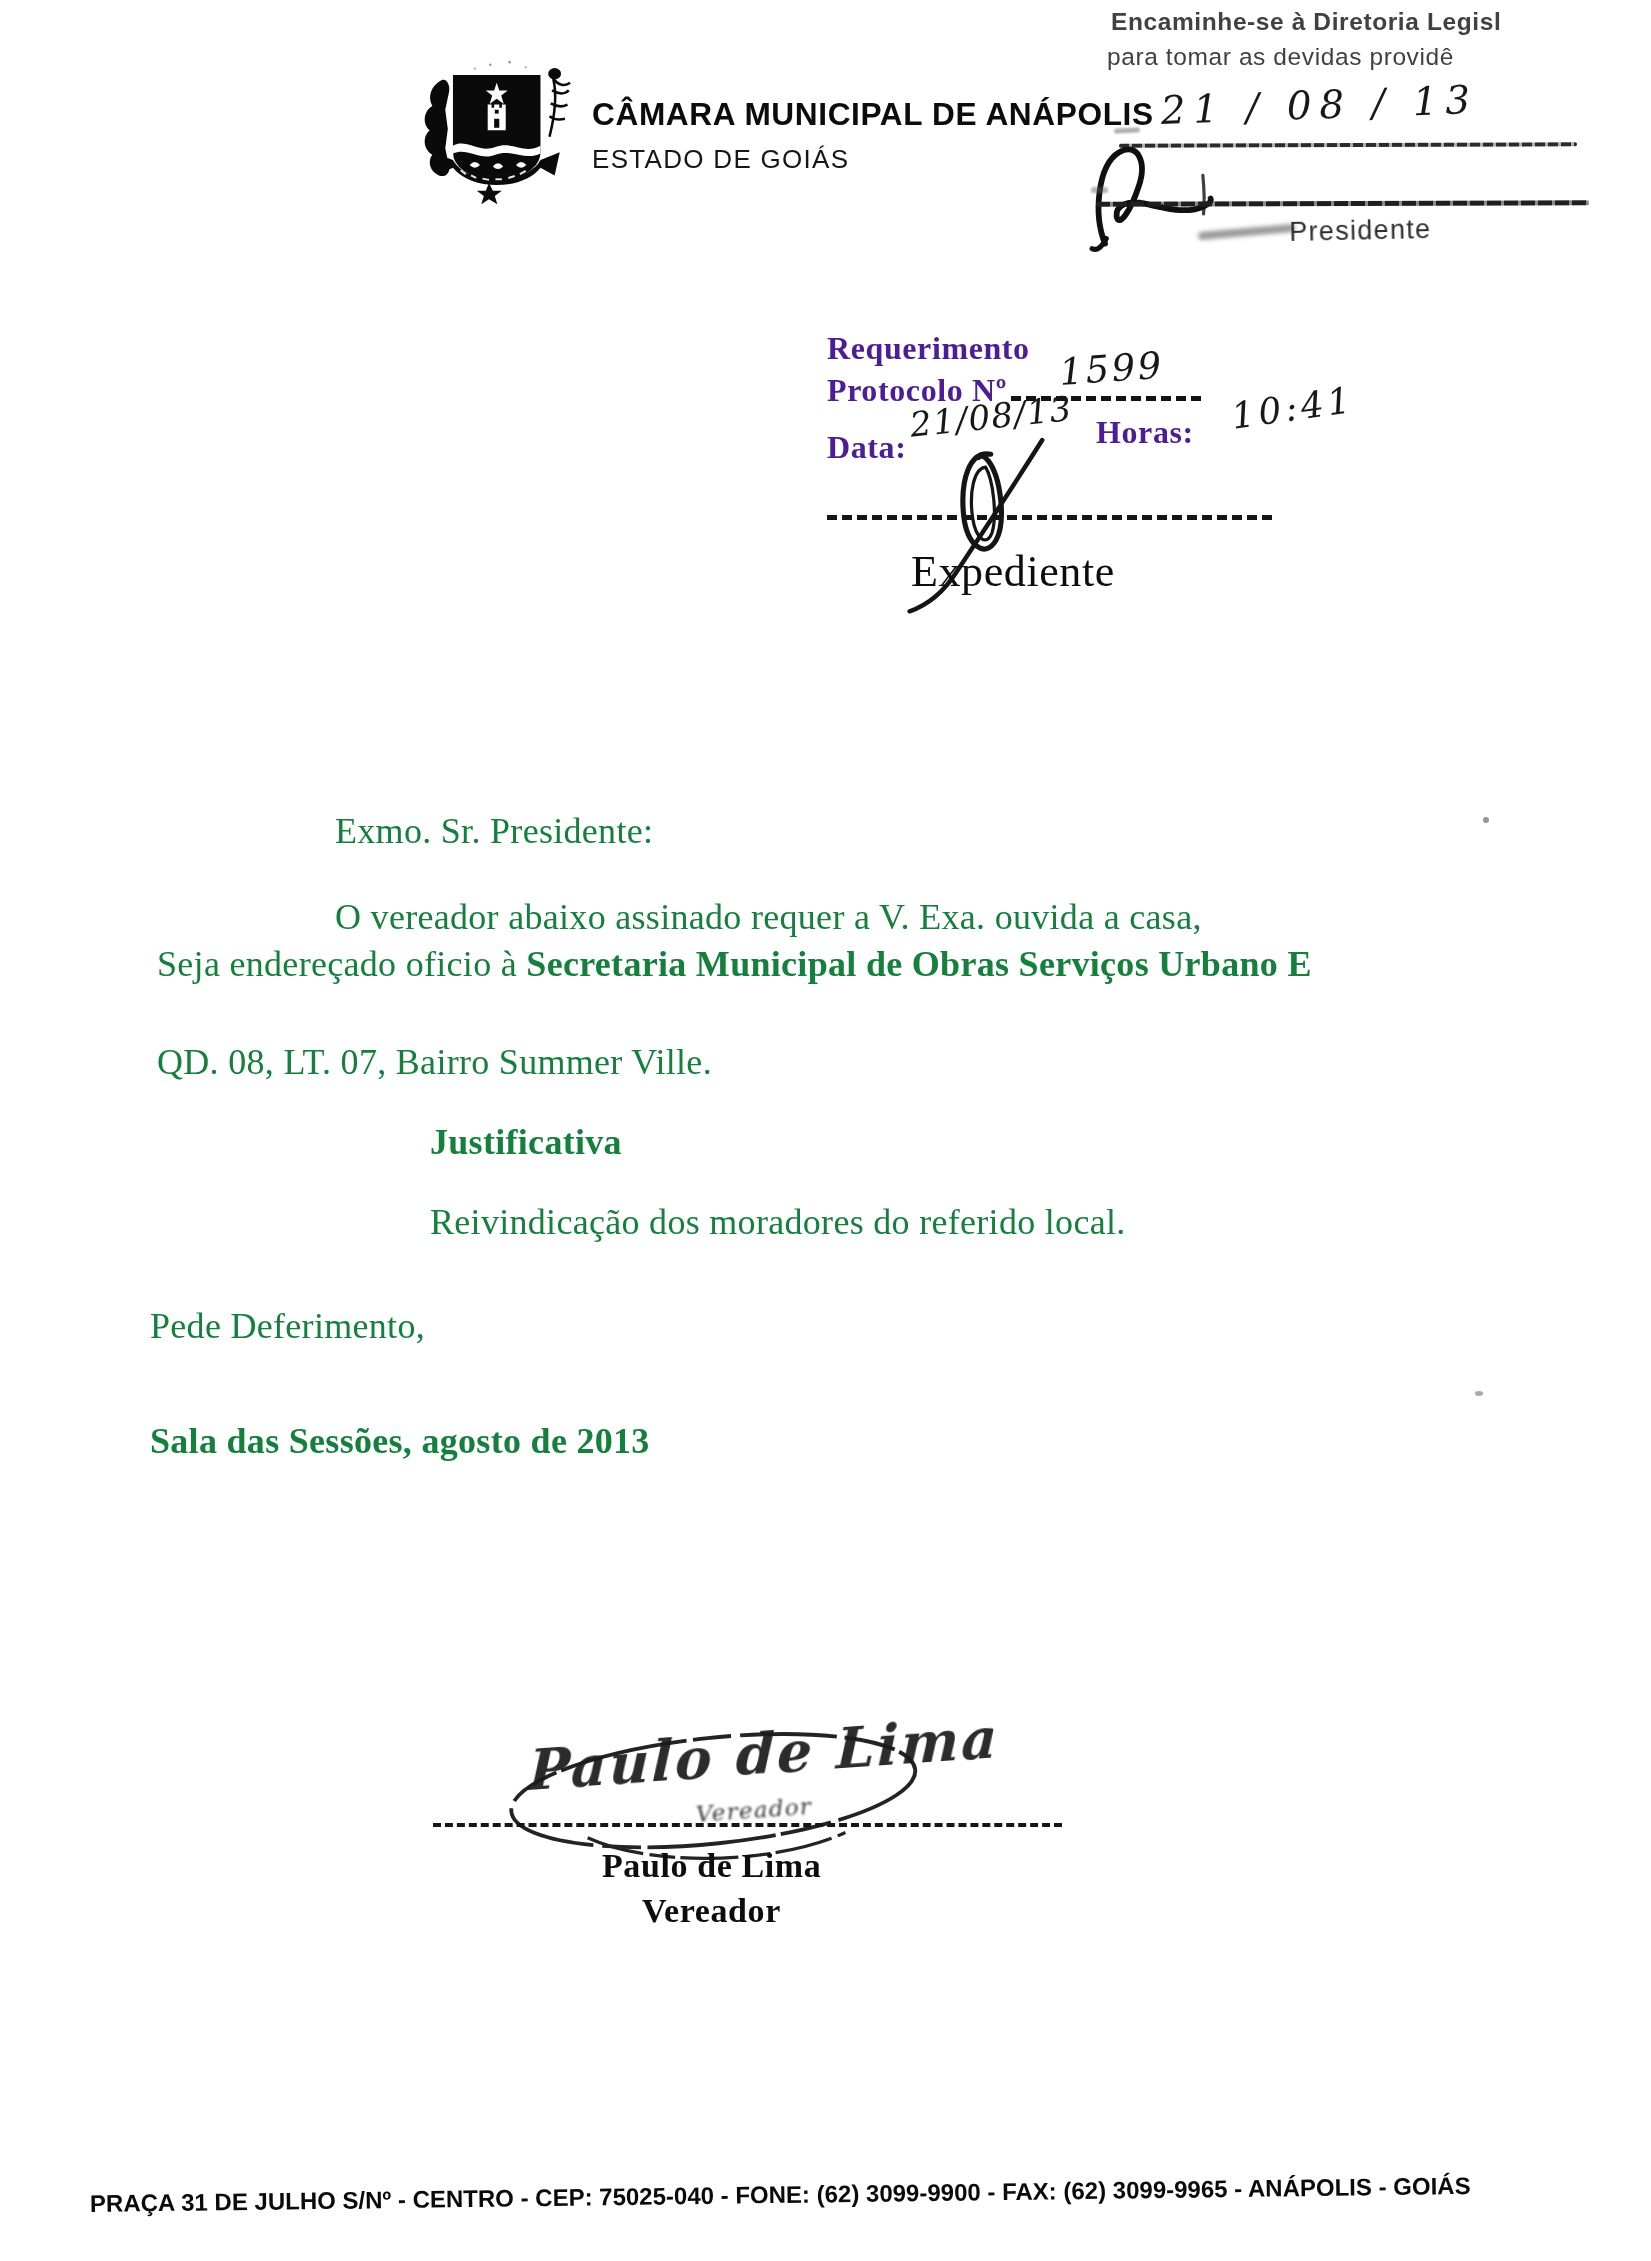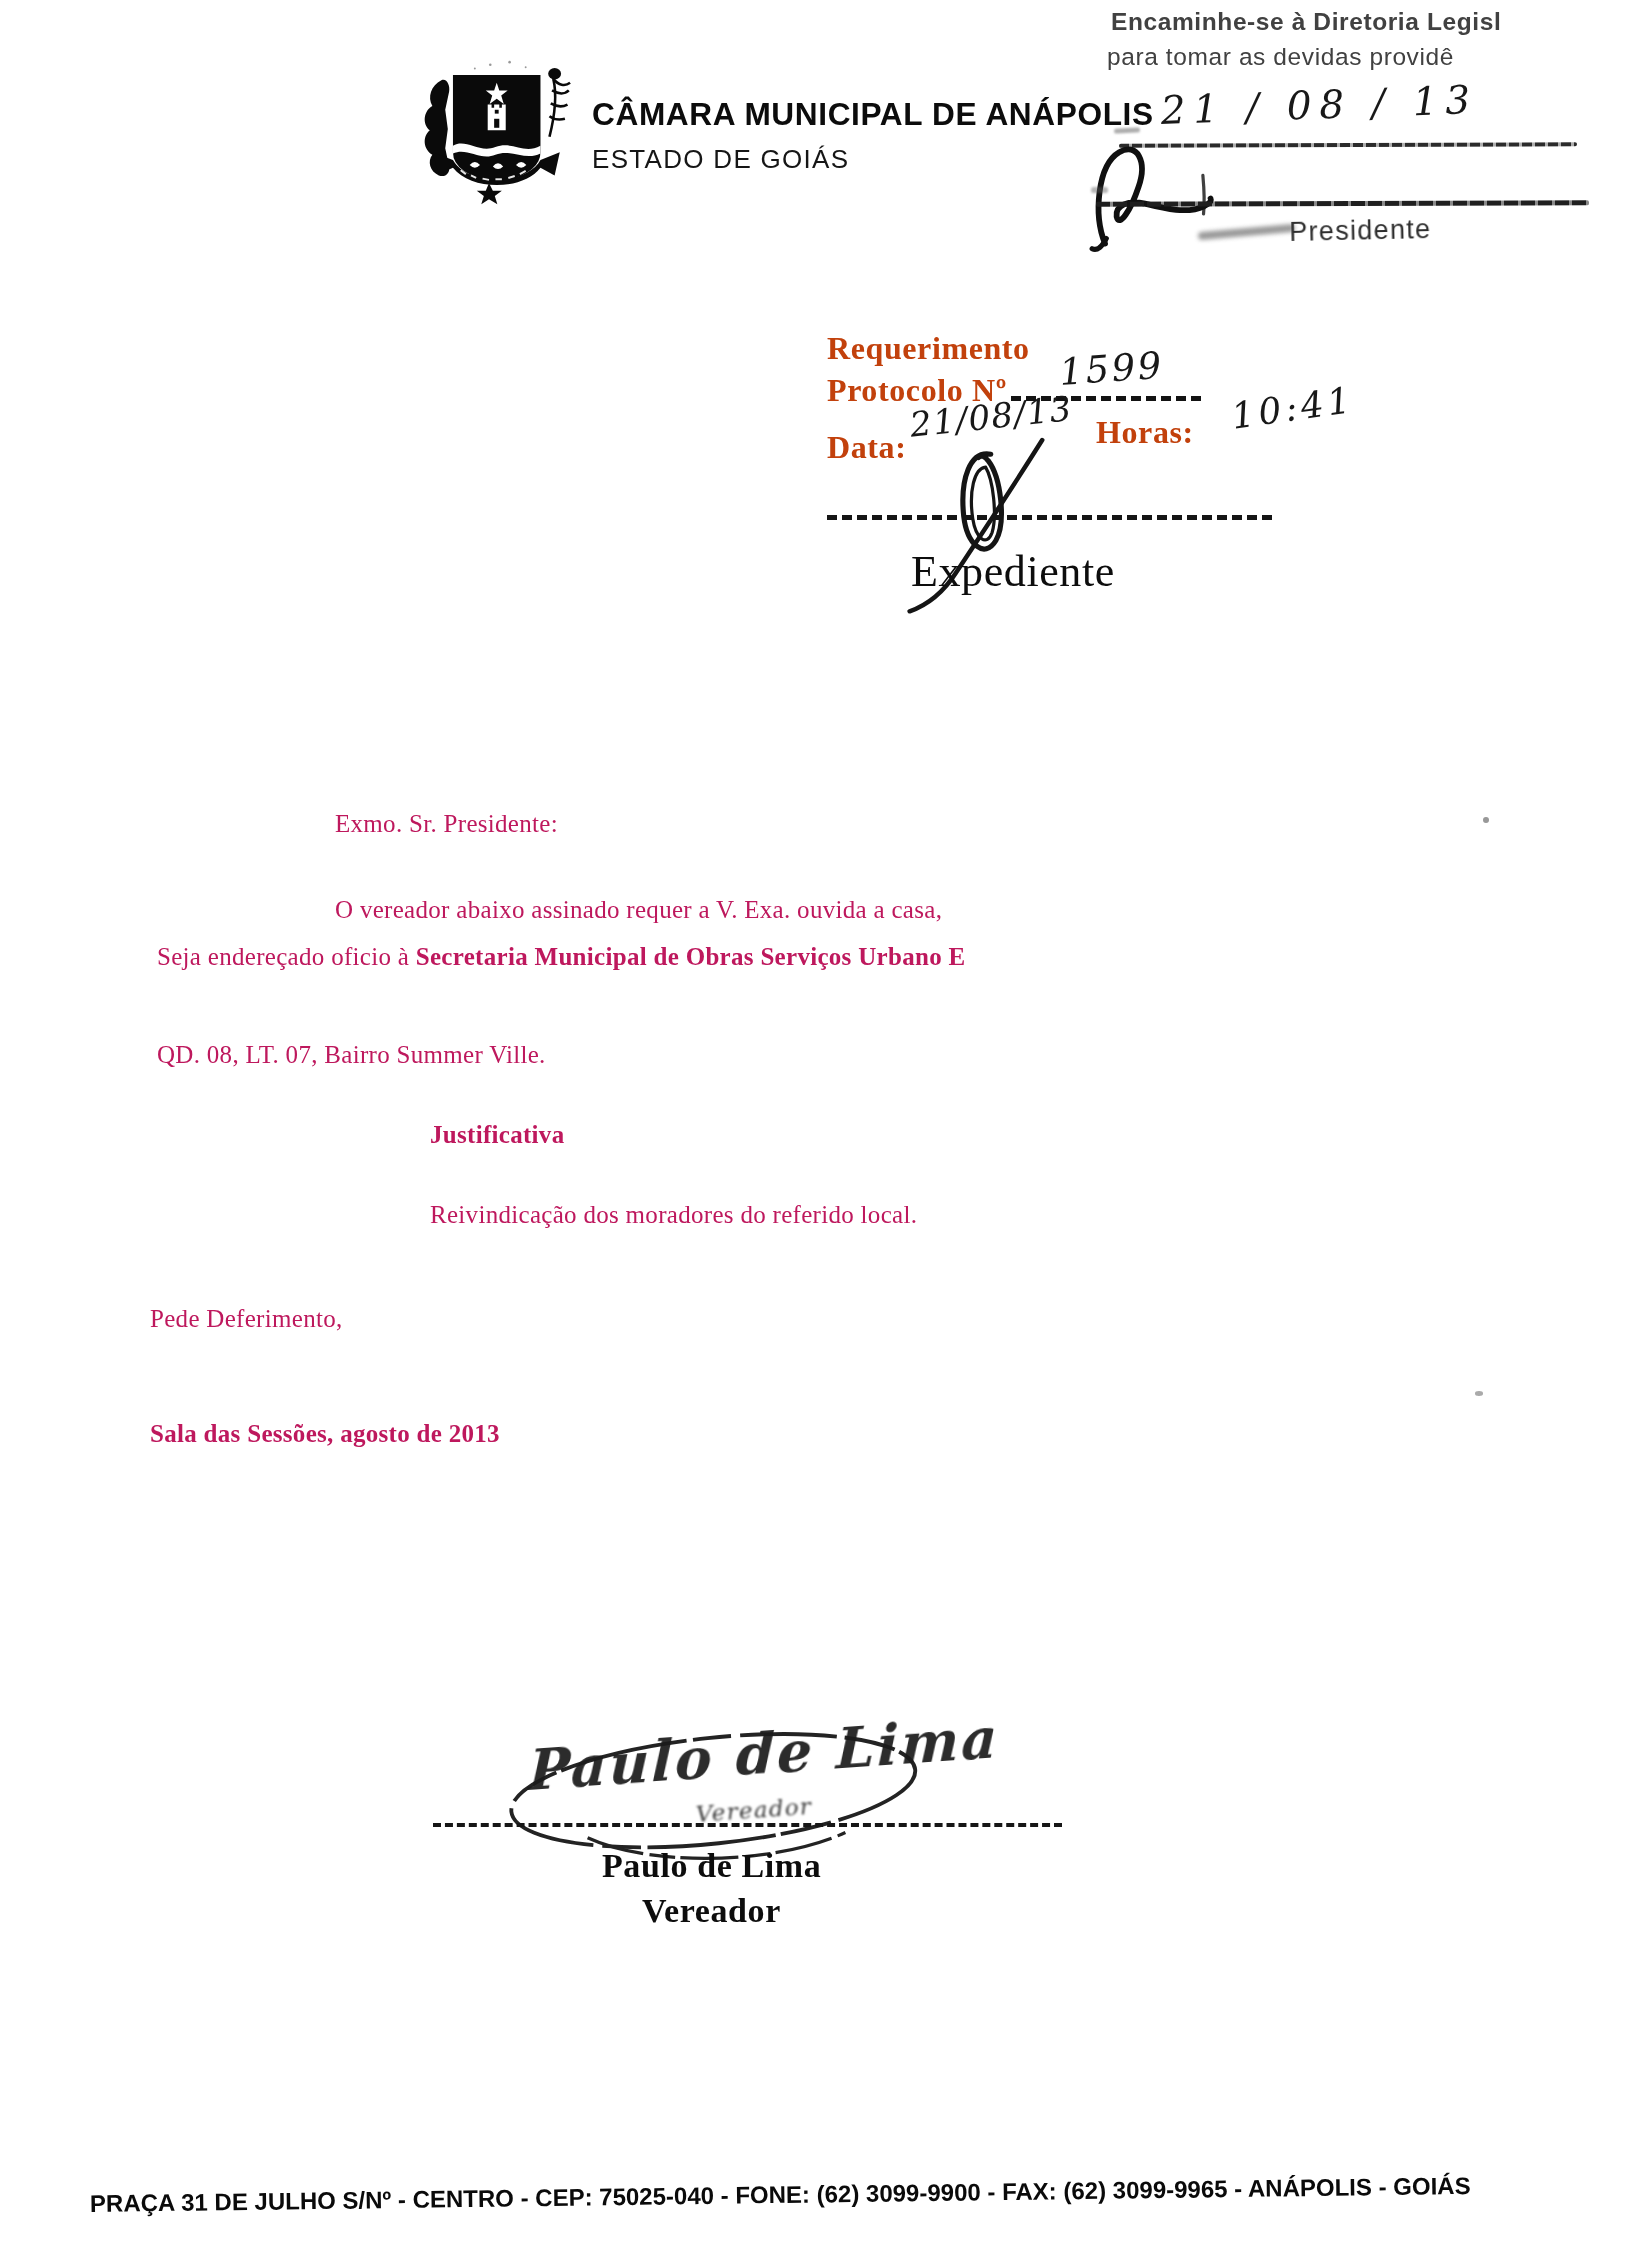--- a/index.html
+++ b/index.html
@@ -44,40 +44,40 @@
   .president-label{
     left:1289px;top:217px;font-family:"Liberation Sans",sans-serif;font-size:27px;
     color:#2e2e2e;letter-spacing:1.3px;filter:blur(0.3px);transform:rotate(-1.2deg);
     transform-origin:left top;
   }
   .noise{position:absolute;background:#5e5e5e;filter:blur(1.3px);border-radius:2.6px;}
   .noise-1{left:1114px;top:128px;width:26px;height:5.2px;opacity:.5;transform:rotate(-3deg);}
   .noise-2{left:1091px;top:187px;width:17px;height:6.4px;opacity:.45;}
 
   
-  .proto{font-weight:700;font-size:32px;letter-spacing:0.6px;color:#c2410c;}
+  .proto{font-weight:700;font-size:32px;letter-spacing:0.6px;color:#4c1d95;}
   .proto-title{left:827px;top:330px;}
   .proto-num-row{left:827px;top:371px;}
   .dash-fill{display:inline-block;width:190px;height:24.5px;margin-left:3.9px;
     border-bottom:5.2px dashed #131313;}
   .hw-proto-num{left:1058px;top:351px;font-size:37px;letter-spacing:2.6px;
     transform:rotate(-4deg);transform-origin:left top;}
   .proto-date-label{left:827px;top:414px;margin-top:15px;}
   .hw-date2{left:908px;top:405px;font-size:34px;letter-spacing:1.3px;
     transform:rotate(-6deg);transform-origin:left top;}
   .proto-horas-label{left:1096px;top:414px;}
   .hw-time{left:1229px;top:396px;font-size:36px;letter-spacing:3.9px;
     transform:rotate(-8deg);transform-origin:left top;}
   .flourish{position:absolute;left:890px;top:413px;width:168px;height:206px;}
   .dashed-rule{height:0;border-bottom:5.2px dashed #151515;}
   .expediente-rule{left:827px;top:515px;width:445px;}
   .expediente{left:911px;top:546px;font-weight:400;font-size:44px;letter-spacing:0.6px;}
 
   
-  .bodyline{font-size:25px;letter-spacing:0.3px;color:#be185d;}
+  .bodyline{font-size:36px;letter-spacing:0.3px;color:#15803d;}
   .b{font-weight:700;}
   .salutation{left:335px;top:810px;}
   .intro{left:335px;top:896px;}
   .req1{left:157px;top:943px;}
   .req2{left:157px;top:992px;}
   .req3{left:157px;top:1041px;}
   .justif-head{left:430px;top:1121px;font-weight:700;}
   .justif-text{left:430px;top:1201px;}
   .closing{left:150px;top:1289px;margin-top:16px;}
   .place-date{left:150px;top:1420px;font-weight:bold;}

